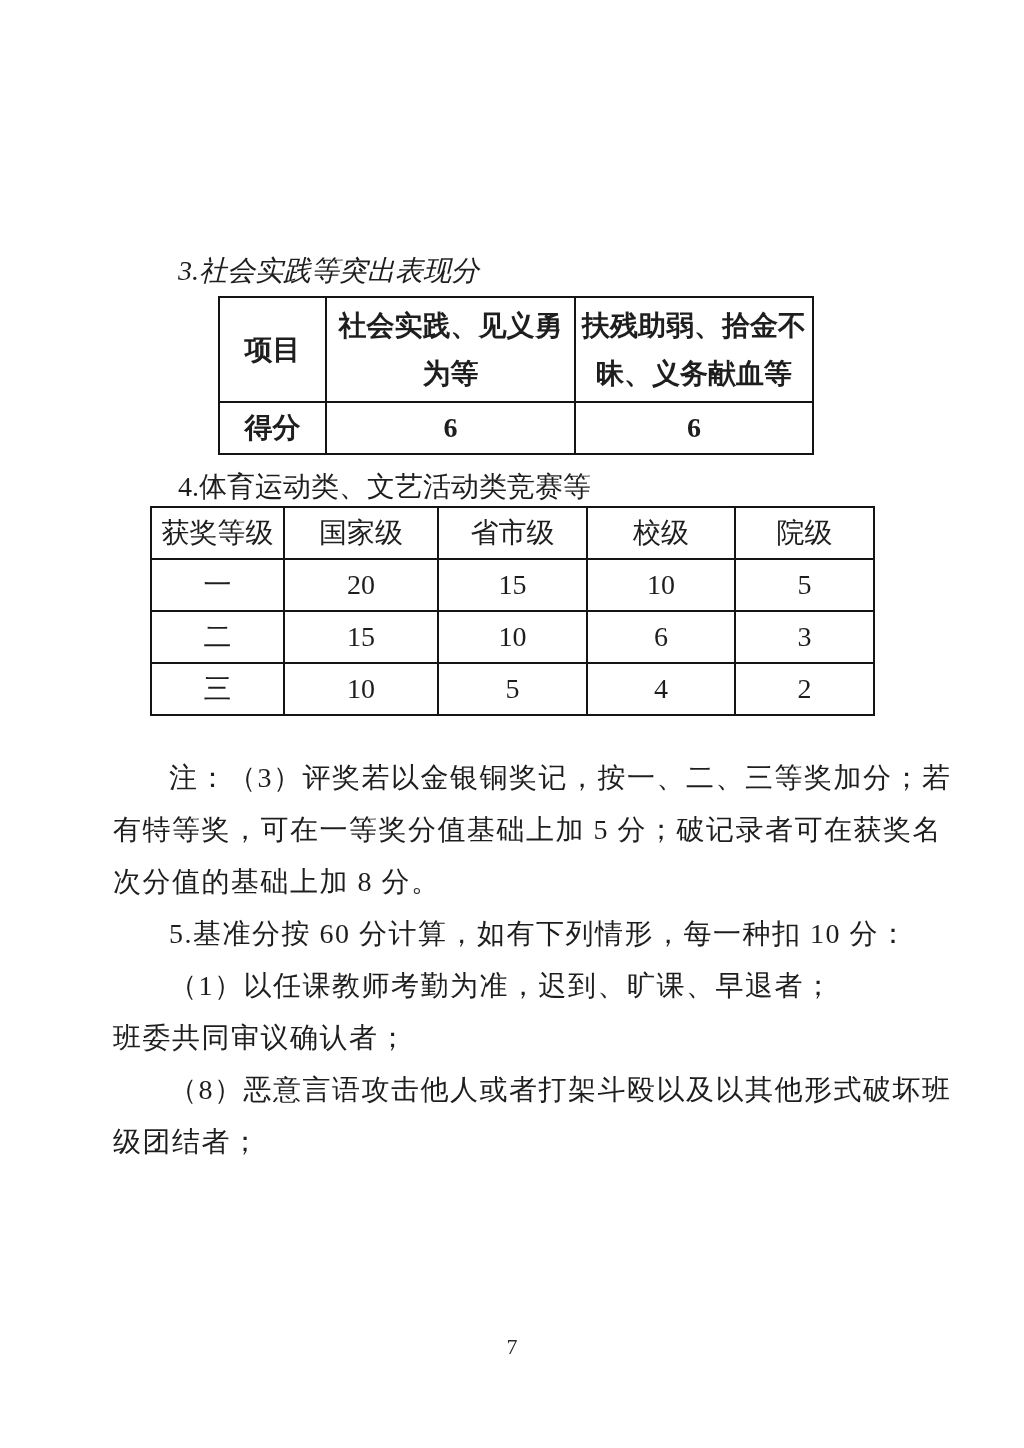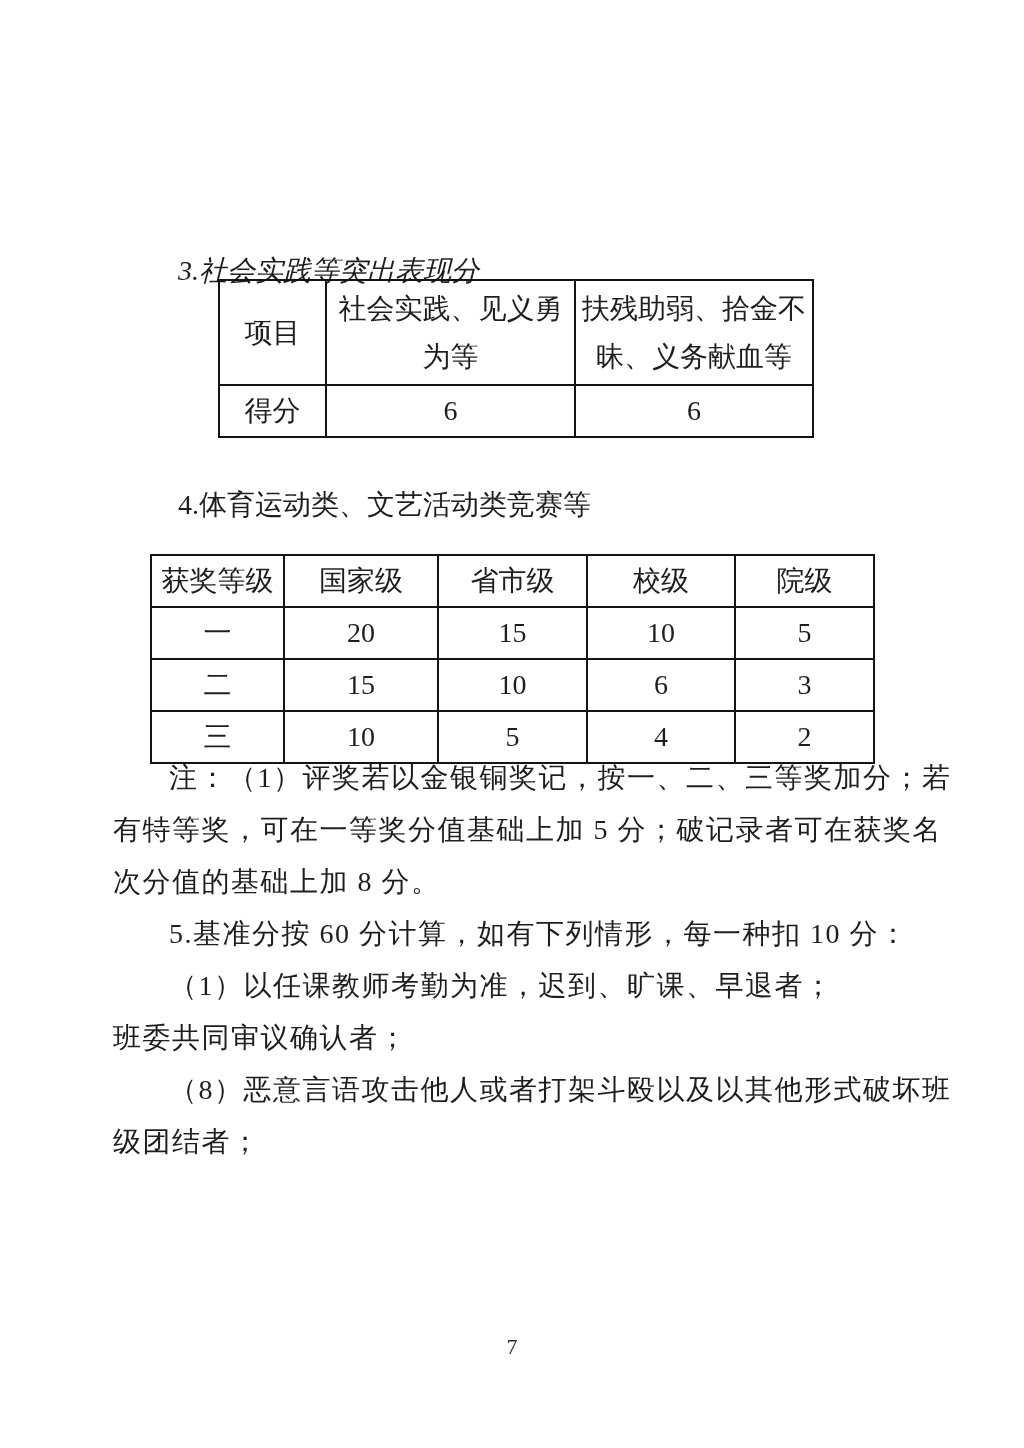--- a/index.html
+++ b/index.html
@@ -11,44 +11,44 @@
     color: #1e1e1e;
     overflow: hidden;
   }
   .heading {
     position: absolute;
     font-size: 28px;
     line-height: 34px;
     white-space: nowrap;
   }
   #sec3-heading { left: 178px; top: 254px; font-style: italic; }
-  #sec4-heading { left: 178px; top: 488px; text-align: center; }
+  #sec4-heading { left: 178px; top: 470px; text-align: center; }
 
   table.doc-table {
     position: absolute;
     border-collapse: collapse;
     table-layout: fixed;
   }
   table.doc-table td {
     border: 2px solid #141414;
     text-align: center;
     vertical-align: middle;
     font-size: 28px;
     line-height: 48px;
     padding: 0 6px;
     overflow: hidden;
   }
-  #table-1 { left: 218px; top: 279px; width: 594px; }
+  #table-1 { left: 218px; top: 296px; width: 594px; font-weight: bold; }
   #table-1 col.c1 { width: 107px; }
   #table-1 col.c2 { width: 249px; }
   #table-1 col.c3 { width: 238px; }
   #table-1 tr.hdr td { height: 103px; }
   #table-1 tr.data td { height: 50px; }
 
-  #table-2 { left: 150px; top: 554px; width: 723px; padding-left: 11px; }
+  #table-2 { left: 150px; top: 506px; width: 723px; padding-left: 11px; }
   #table-2 col.k1 { width: 133px; }
   #table-2 col.k2 { width: 154px; }
   #table-2 col.k3 { width: 149px; }
   #table-2 col.k4 { width: 148px; }
   #table-2 col.k5 { width: 139px; }
   #table-2 td { height: 50px; }
 
   .notes {
     position: absolute;
     left: 113px; top: 752px;
@@ -133,21 +133,21 @@
     <td>三</td>
     <td>10</td>
     <td>5</td>
     <td>4</td>
     <td>2</td>
   </tr>
 </tbody>
   </table>
 
 <div class="notes">
-  <div class="note-line ind-first">注：（1）评奖若以金银铜奖记，按一、二、三等奖加分；若</div>
+  <div class="note-line ind-first">注：（3）评奖若以金银铜奖记，按一、二、三等奖加分；若</div>
   <div class="note-line">有特等奖，可在一等奖分值基础上加 5 分；破记录者可在获奖名</div>
   <div class="note-line">次分值的基础上加 8 分。</div>
   <div class="note-line ind-first">5.基准分按 60 分计算，如有下列情形，每一种扣 10 分：</div>
   <div class="note-line ind-first">（1）以任课教师考勤为准，迟到、旷课、早退者；</div>
   <div class="note-line">班委共同审议确认者；</div>
   <div class="note-line ind-first">（8）恶意言语攻击他人或者打架斗殴以及以其他形式破坏班</div>
   <div class="note-line">级团结者；</div>
 </div>
 
 <div class="page-number">7</div>

